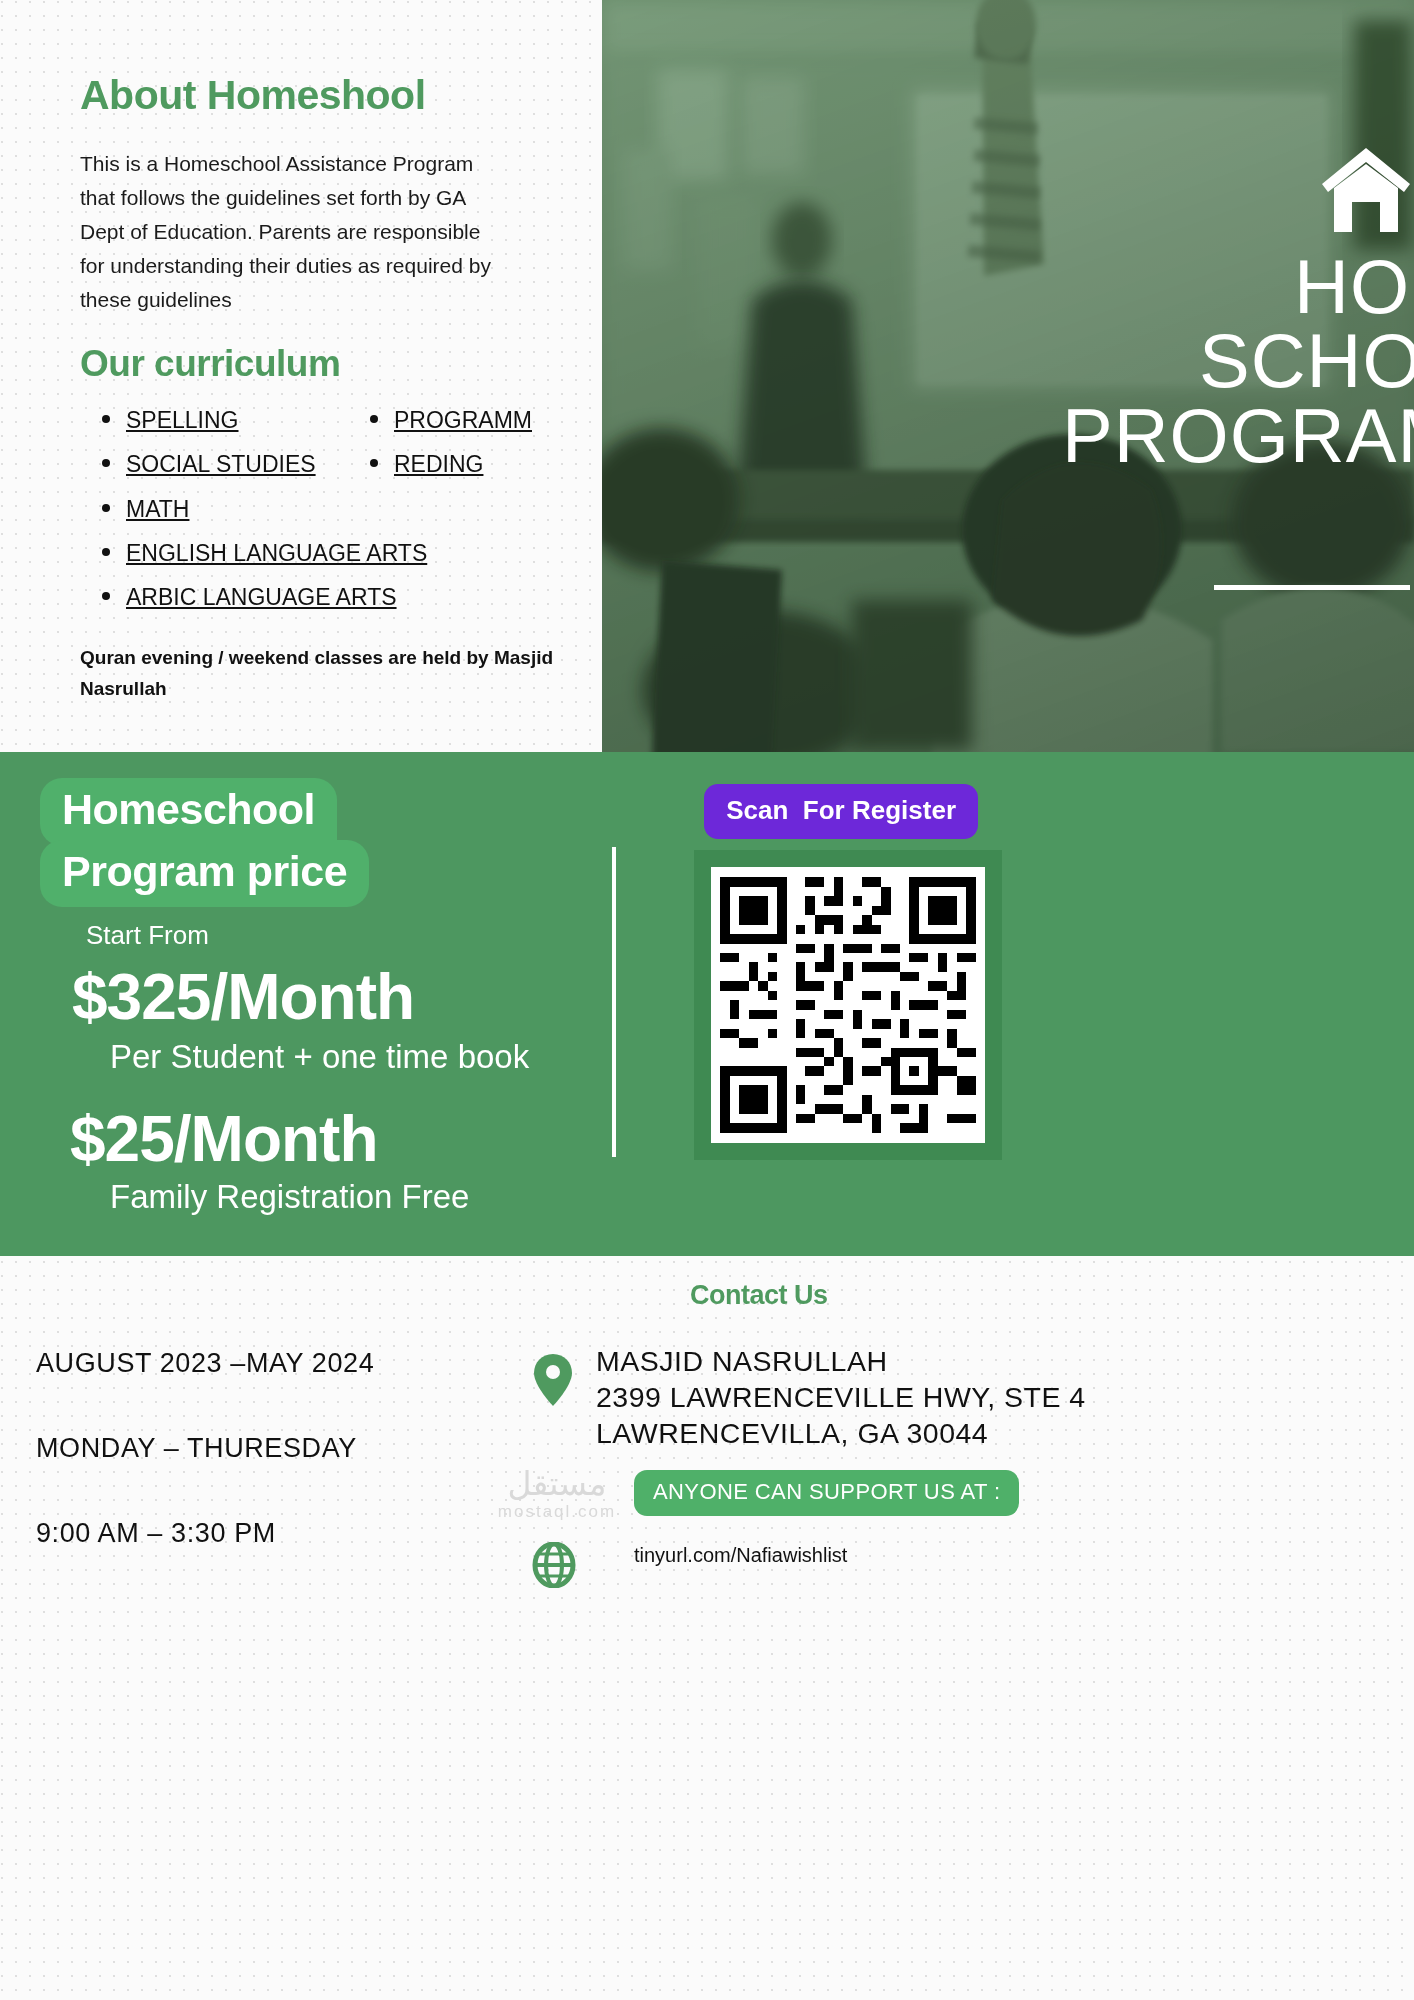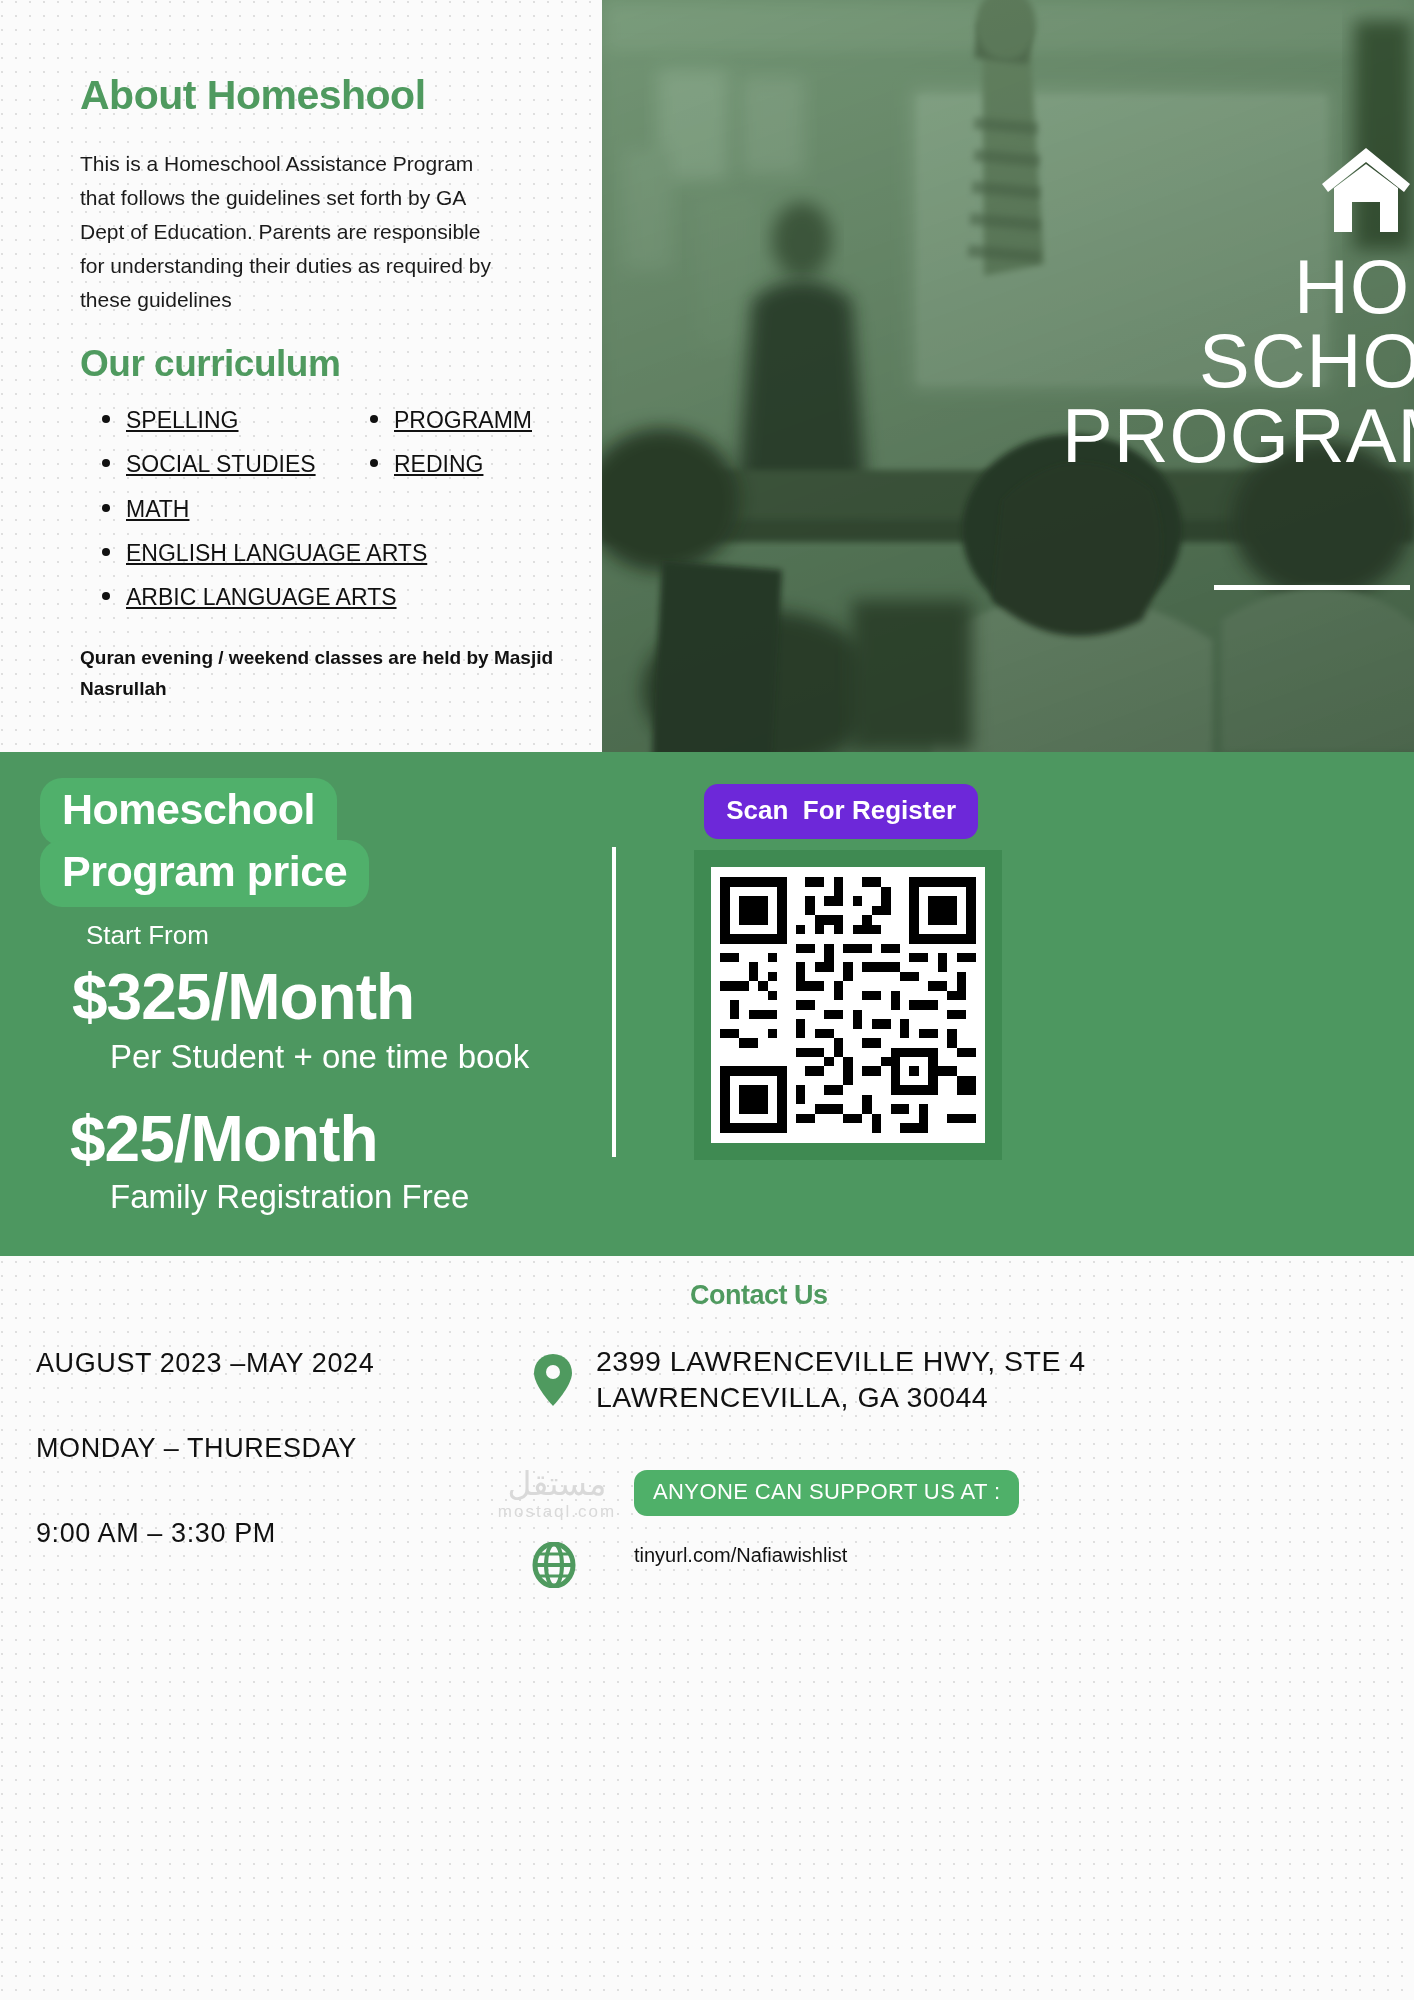--- a/index.html
+++ b/index.html
@@ -455,20 +455,21 @@
 
     <h2 class="h-green contact-h">Contact Us</h2>
 
     <div class="pin">
       <svg width="42" height="56" viewBox="0 0 42 56">
         <path d="M21 2 C10 2 2 10.5 2 21 C2 34 21 54 21 54 C21 54 40 34 40 21 C40 10.5 32 2 21 2 Z" fill="#4f9a5f"></path>
         <circle cx="21" cy="20" r="7" fill="#fbfbfb"></circle>
       </svg>
     </div>
     <div class="addr">
+      <div>MASJID NASRULLAH</div>
       <div>2399 LAWRENCEVILLE HWY, STE 4</div>
       <div>LAWRENCEVILLA, GA 30044</div>
     </div>
 
     <div class="support-badge">ANYONE CAN SUPPORT US AT :</div>
 
     <div class="globe">
       <svg width="44" height="46" viewBox="0 0 44 46">
         <ellipse cx="22" cy="23" rx="19" ry="21" fill="none" stroke="#4f9a5f" stroke-width="5"></ellipse>
         <ellipse cx="22" cy="23" rx="8" ry="21" fill="none" stroke="#4f9a5f" stroke-width="4"></ellipse>

